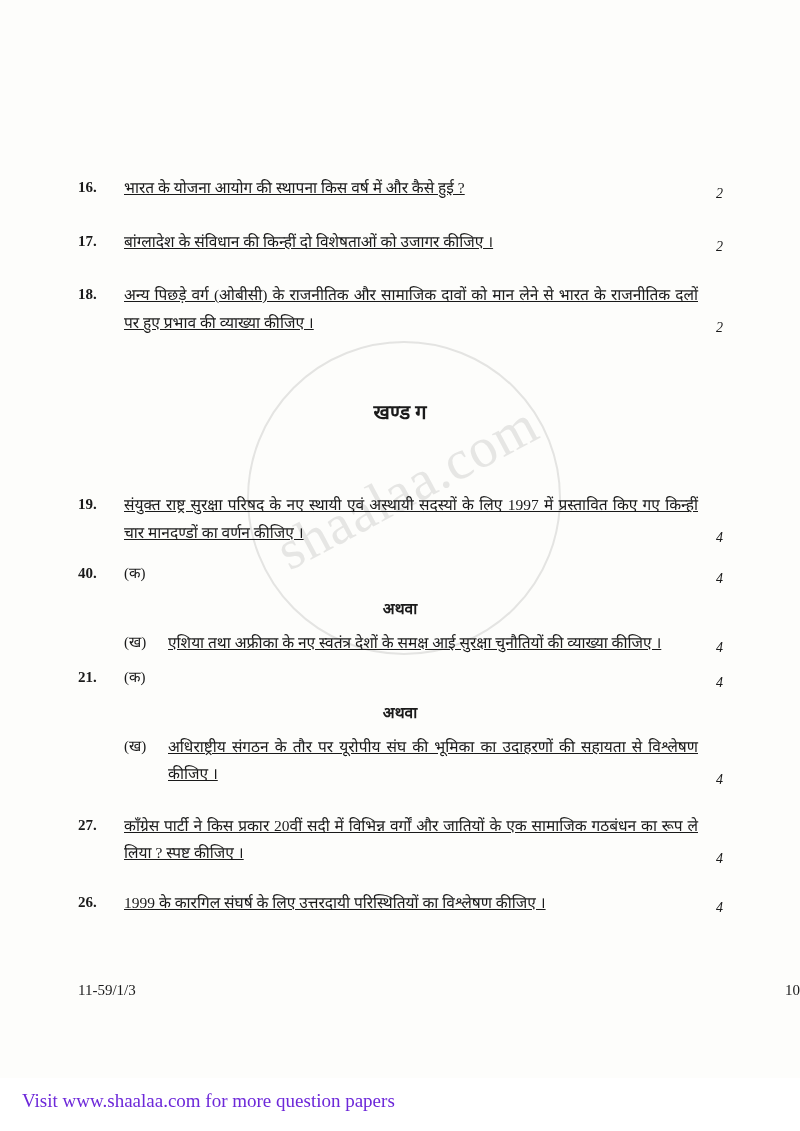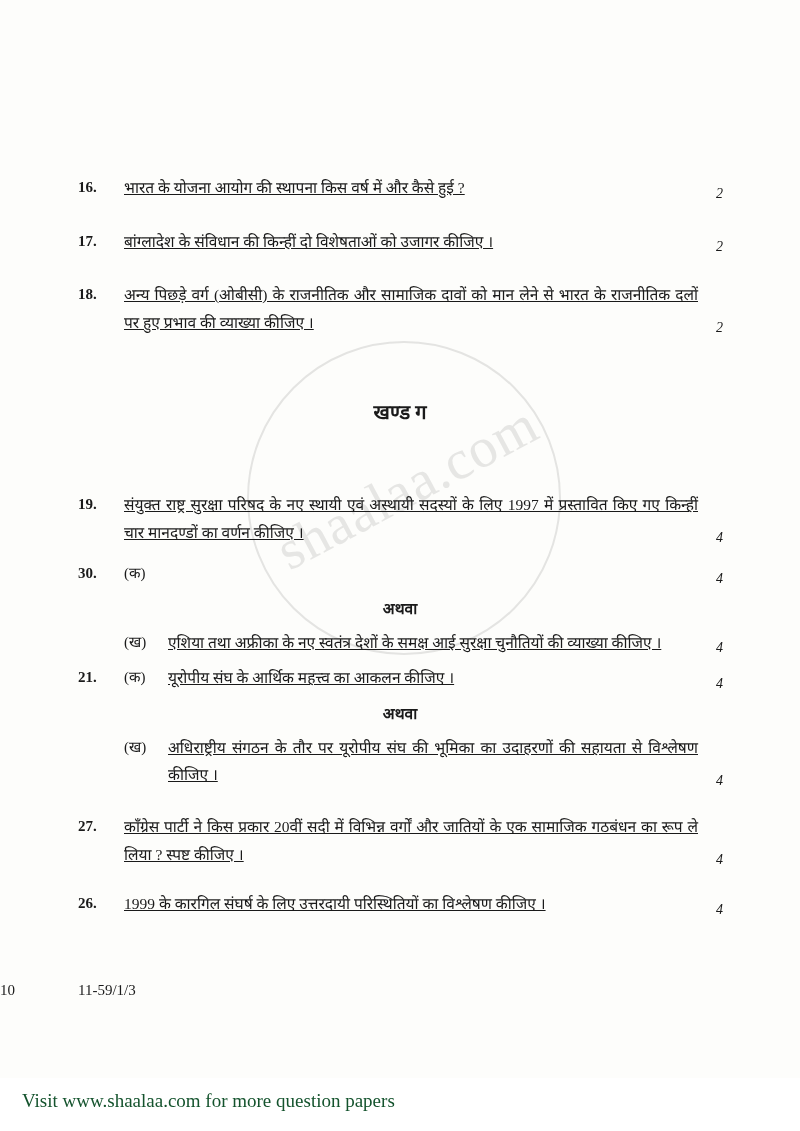--- a/index.html
+++ b/index.html
@@ -127,40 +127,40 @@
   }
   .footer-code {
     margin-left: 78px;
     font-size: 15px;
     font-family: "Liberation Serif", serif;
   }
   .footer-page {
     position: absolute;
     left: 0;
     width: 800px;
-    text-align: left;
+    text-align: right;
     font-size: 15px;
     font-family: "Liberation Serif", serif;
   }
 
   .bottom-bar {
     position: absolute;
     left: 0;
     top: 1078px;
     width: 800px;
     height: 53px;
     background: #ffffff;
   }
   .bottom-bar-text {
     position: absolute;
     left: 22px;
     top: 1090px;
     font-size: 19px;
     font-family: "Liberation Serif", serif;
-    color: #14532d;
+    color: #6d28d9;
   }
 
   .spacer-sm { height: 14px; }
   .spacer-md { height: 26px; }
 </style>
 </head>
 <body>
 
 <div class="page">
 
@@ -201,42 +201,41 @@
 
     <div class="q-row">
       <div class="q-num">19.</div>
       <div class="q-text">संयुक्त राष्ट्र सुरक्षा परिषद के नए स्थायी एवं अस्थायी सदस्यों के लिए 1997 में प्रस्तावित किए गए किन्हीं चार मानदण्डों का वर्णन कीजिए ।</div>
       <div class="q-marks marks-bottom">4</div>
     </div>
 
     <div class="spacer-sm"></div>
 
     <div class="q-row">
-      <div class="q-num">30.</div>
+      <div class="q-num">40.</div>
       <div class="q-sub">(क)</div>
       <div class="q-marks marks-bottom">4</div>
     </div>
 
     <div style="height:8px"></div>
     <div class="athava">अथवा</div>
     <div style="height:8px"></div>
 
     <div class="q-row">
       <div class="q-num"></div>
       <div class="q-sub">(ख)</div>
       <div class="q-text">एशिया तथा अफ्रीका के नए स्वतंत्र देशों के समक्ष आई सुरक्षा चुनौतियों की व्याख्या कीजिए ।</div>
       <div class="q-marks marks-bottom">4</div>
     </div>
 
     <div style="height:8px"></div>
 
     <div class="q-row">
       <div class="q-num">21.</div>
       <div class="q-sub">(क)</div>
-      <div class="q-text">यूरोपीय संघ के आर्थिक महत्त्व का आकलन कीजिए ।</div>
       <div class="q-marks marks-bottom">4</div>
     </div>
 
     <div style="height:8px"></div>
     <div class="athava">अथवा</div>
     <div style="height:8px"></div>
 
     <div class="q-row">
       <div class="q-num"></div>
       <div class="q-sub">(ख)</div>

